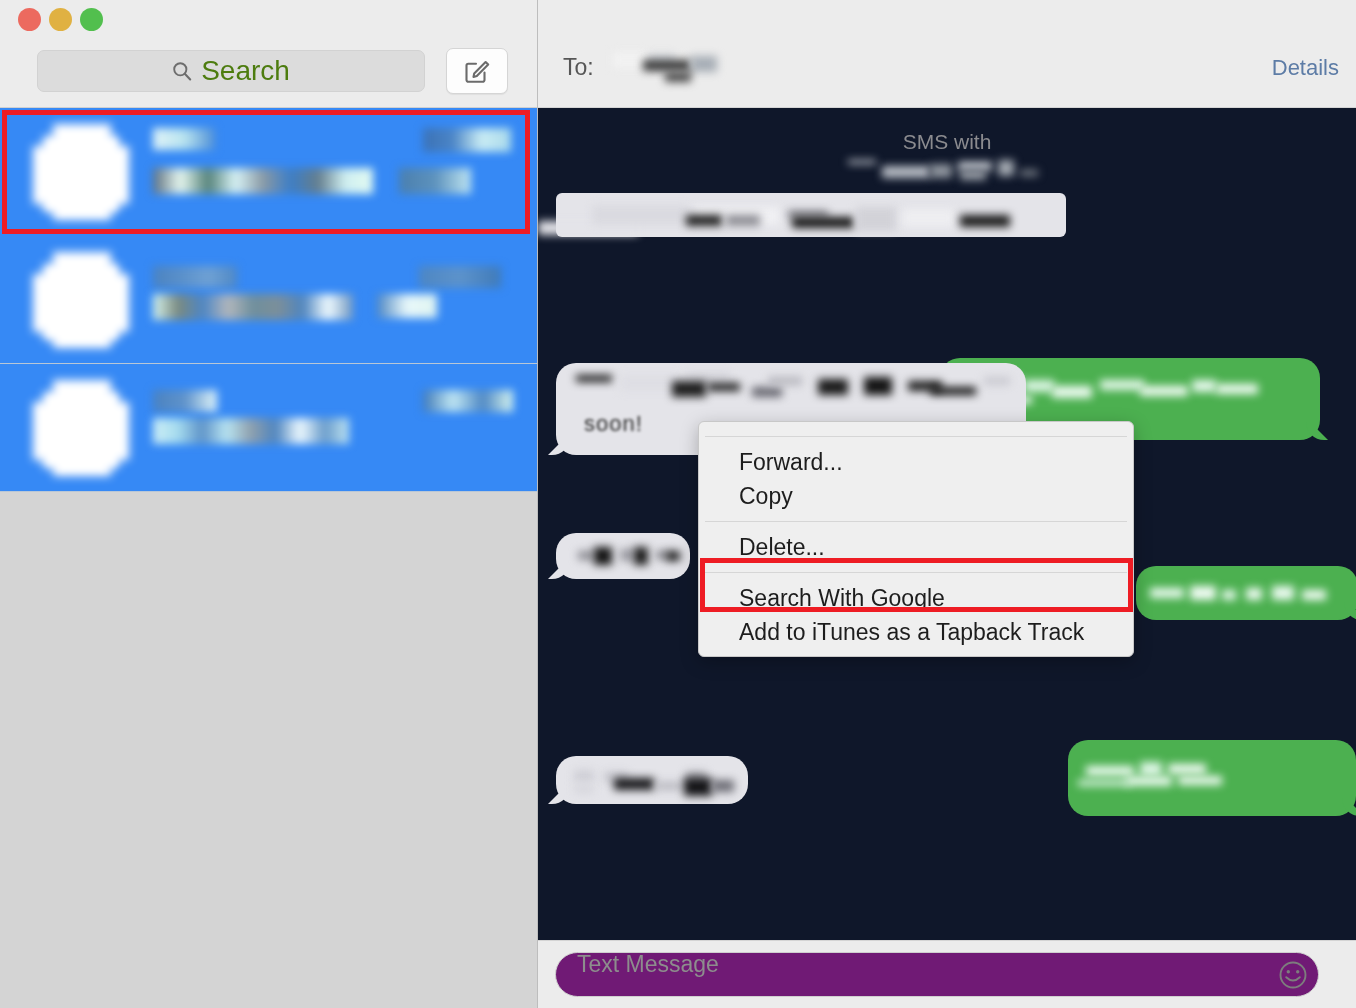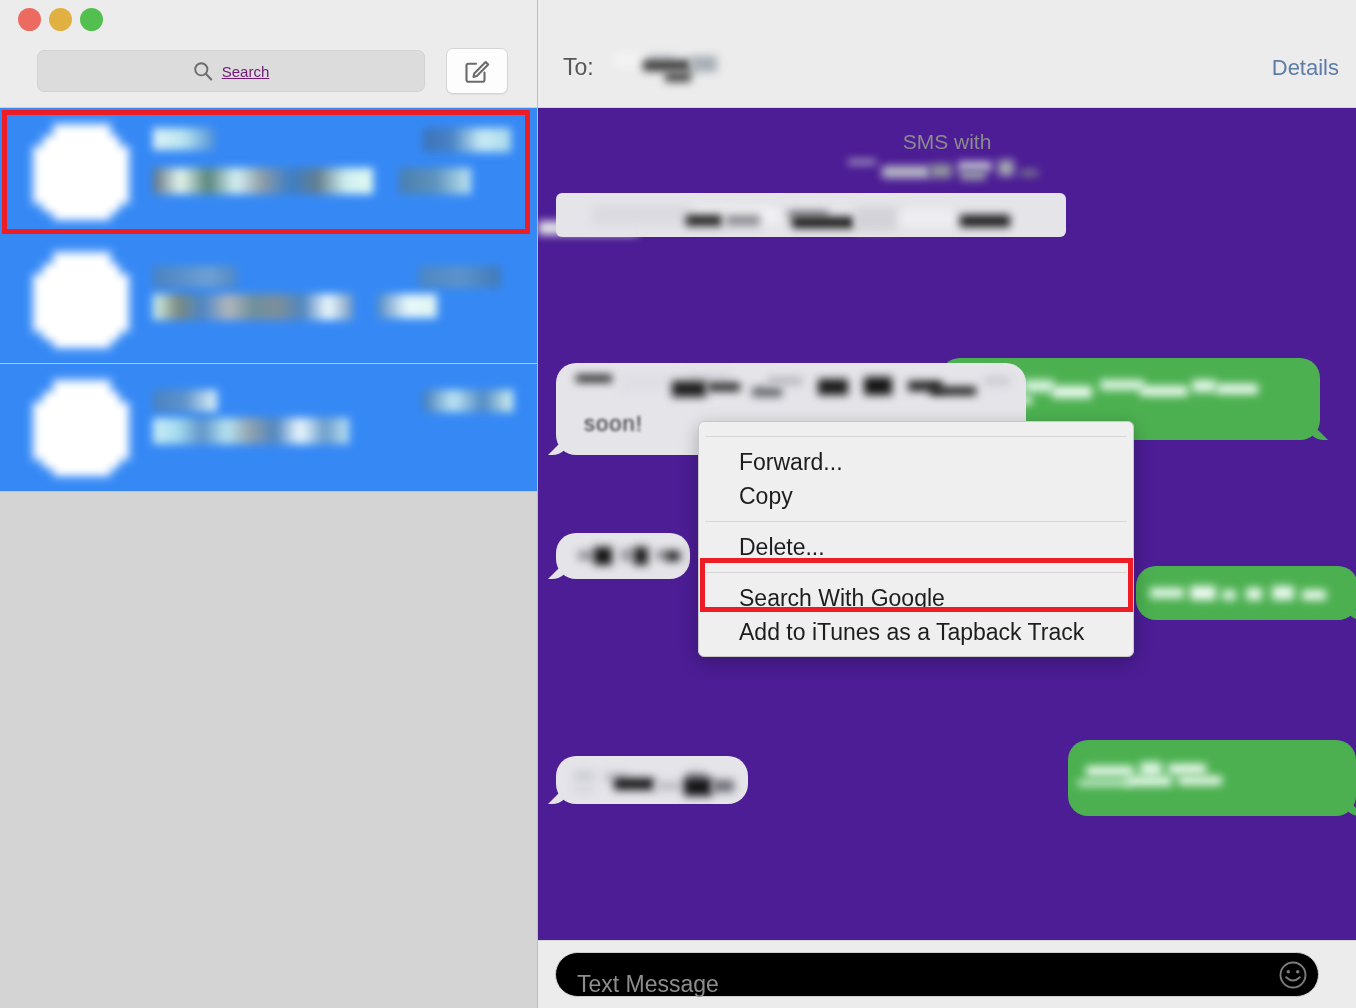--- a/index.html
+++ b/index.html
@@ -43,21 +43,21 @@
     left: 37px; top: 50px;
     width: 388px; height: 42px;
     background: #dcdcdc;
     border: 1px solid #d2d2d2;
     border-radius: 7px;
     display: flex; align-items: center; justify-content: center;
     gap: 9px;
   }
   #search-box .mag { width: 20px; height: 20px; flex: 0 0 auto; }
   #search-placeholder {
-    font-size: 15px; color: #701a75; line-height: 1; text-decoration: underline;
+    font-size: 28px; color: #4d7c0f; line-height: 1;
   }
   #compose-button {
     position: absolute;
     left: 446px; top: 48px;
     width: 62px; height: 46px;
     background: #fdfdfd;
     border: 1px solid #d5d5d5;
     border-radius: 7px;
     display: flex; align-items: center; justify-content: center;
     box-shadow: 0 1px 1px rgba(0,0,0,0.06);
@@ -112,21 +112,21 @@
   }
   #recipient-redacted { position: absolute; left: 75px; top: 48px; width: 120px; height: 42px; }
   #details-link {
     position: absolute; right: 17px; top: 57px;
     font-size: 22px; color: #5d7ca6; line-height: 1;
   }
 
   #thread {
     position: relative;
     flex: 1;
-    background: #4c1d95;
+    background: #0f172a;
     overflow: hidden;
   }
   #sms-with {
     position: absolute; left: 0; right: 0; top: 22px;
     text-align: center;
     font-size: 21px; color: #8b8b8f;
   }
   #sms-with-sub { position: absolute; left: 310px; top: 52px; width: 200px; height: 26px; }
 
   .bubble { position: absolute; border-radius: 20px; }
@@ -151,24 +151,24 @@
   
   #composer {
     position: relative;
     flex: 0 0 68px;
     background: #ececec;
     border-top: 1px solid #d4d4d4;
   }
   #text-field {
     position: absolute; left: 17px; top: 11px;
     width: 764px; height: 45px;
-    background: #000000;
+    background: #701a75;
     border: 1px solid #cfcfcf;
     border-radius: 23px;
-    display: flex; align-items: flex-end;
+    display: flex; align-items: flex-start;
   }
   #text-placeholder {
     margin-left: 21px; font-size: 23px; color: #8d8d8d; line-height: 1;
   }
   #emoji-button {
     position: absolute; right: 10px; top: 50%; transform: translateY(-50%);
     width: 30px; height: 30px;
   }
 
   

